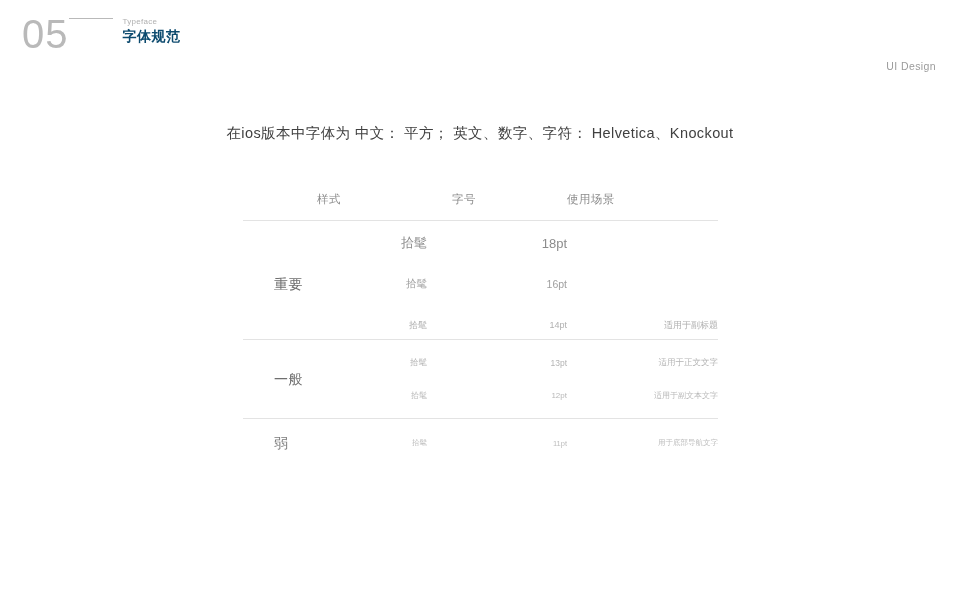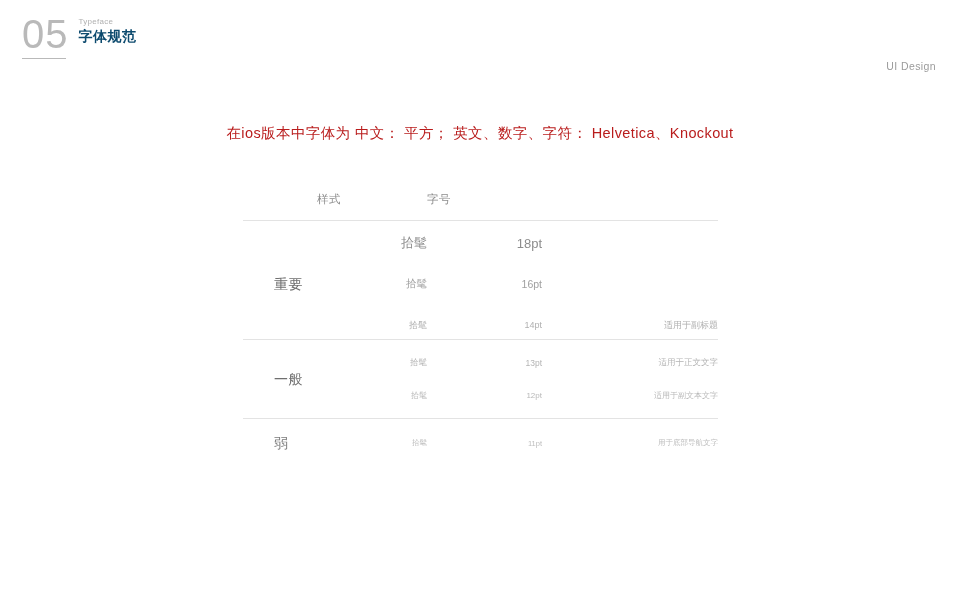--- a/index.html
+++ b/index.html
@@ -19,21 +19,20 @@
   
   .header {
     position: absolute;
     left: 22px;
     top: 14px;
     display: flex;
     align-items: flex-start;
   }
   .slide-number-wrap {
     display: flex;
-    flex-direction: column;
     align-items: flex-start;
   }
   .slide-number {
     font-size: 40px;
     line-height: 40px;
     font-weight: 400;
     color: #b9b9b9;
     letter-spacing: 1px;
     font-family: "Liberation Sans", sans-serif;
   }
@@ -72,38 +71,38 @@
   }
 
   
   .intro {
     position: absolute;
     left: 0;
     right: 0;
     top: 124px;
     text-align: center;
     font-size: 14.5px;
-    color: #b91c1c;
+    color: #404040;
     letter-spacing: .4px;
   }
 
   
   .table {
     position: absolute;
     left: 243px;
     top: 178px;
     width: 475px;
   }
   .row {
     display: flex;
     align-items: center;
   }
   .col-group { width: 74px; flex: 0 0 74px; }
   .col-style { width: 110px; flex: 0 0 110px; }
-  .col-size  { width: 115px; flex: 0 0 115px; }
+  .col-size  { width: 115px; flex: 0 0 115px; margin-left: 25px; }
   .col-usage { flex: 1 1 auto; }
 
   .head-row {
     height: 42px;
     align-items: center;
   }
   .head-row .cell {
     font-size: 11.5px;
     color: #8d8d8d;
     letter-spacing: .4px;
@@ -171,20 +170,21 @@
 <div class="header-right">UI Design</div>
 
 <div class="intro">在ios版本中字体为 中文： 平方； 英文、数字、字符： Helvetica、Knockout</div>
 
 <div class="table">
 
   <div class="row head-row">
     <div class="cell col-group"></div>
     <div class="cell col-style">样式</div>
     <div class="cell col-size">字号</div>
+    <div class="cell col-usage">使用场景</div>
   </div>
   <div class="divider"></div>
 
   <div class="section sec-1 sec-pad-1">
     <div class="group-label">重要</div>
     <div class="lines">
       <div class="line s18">
         <div class="cell col-style">拾髦</div>
         <div class="cell col-size">18pt</div>
       </div>

